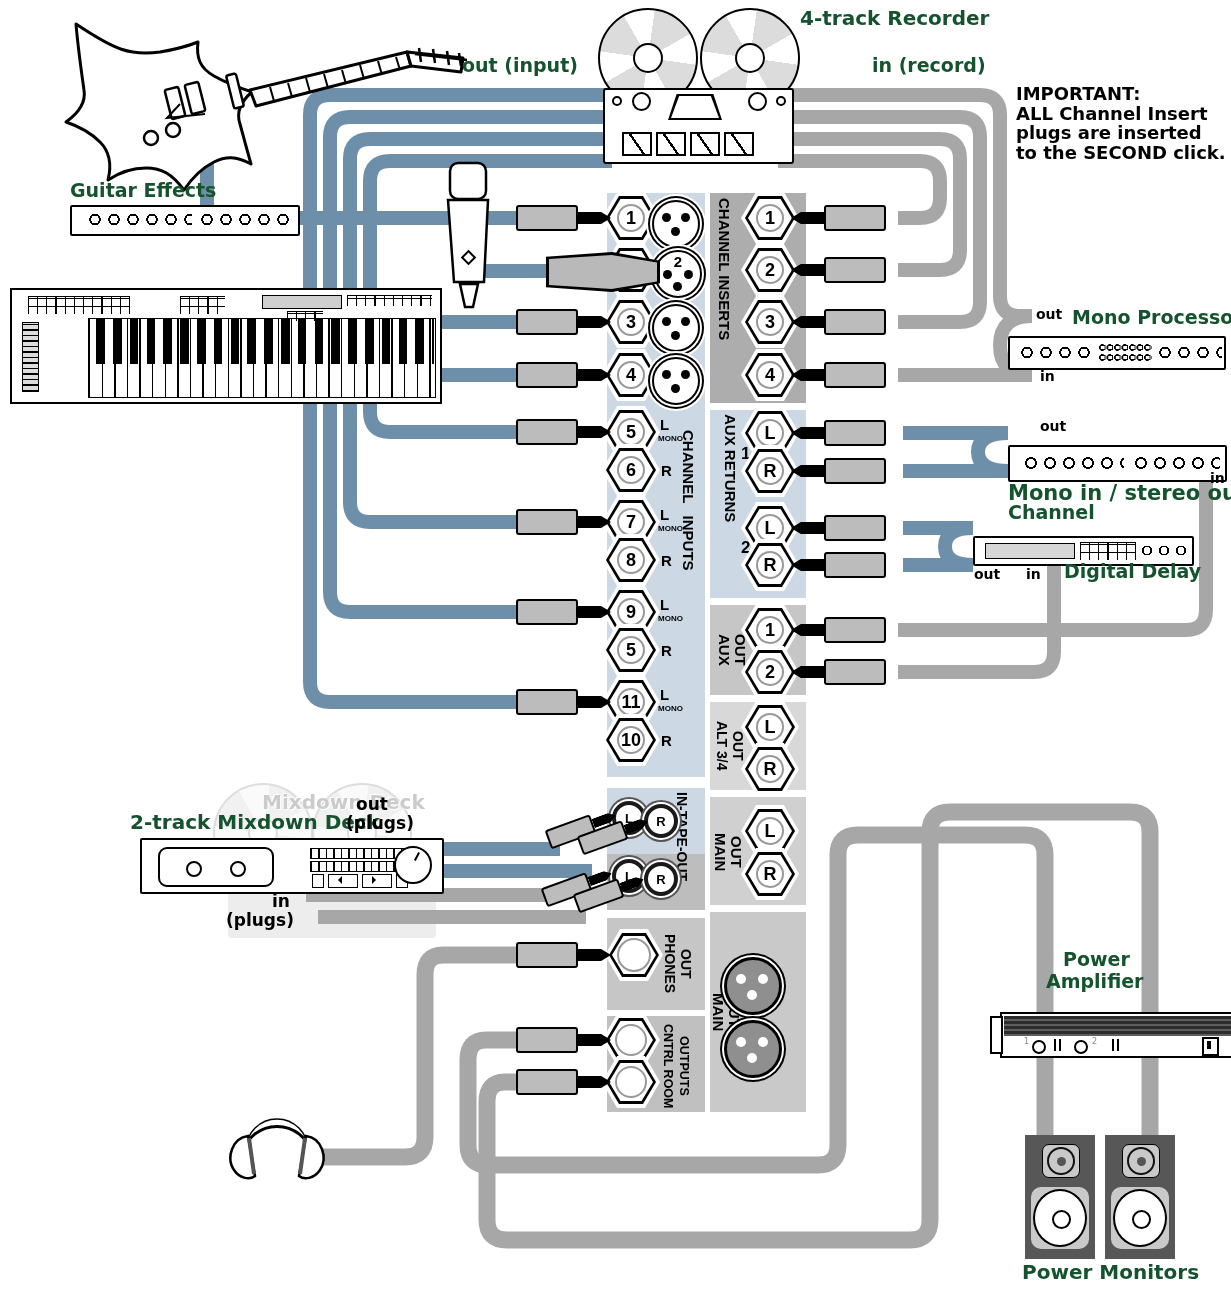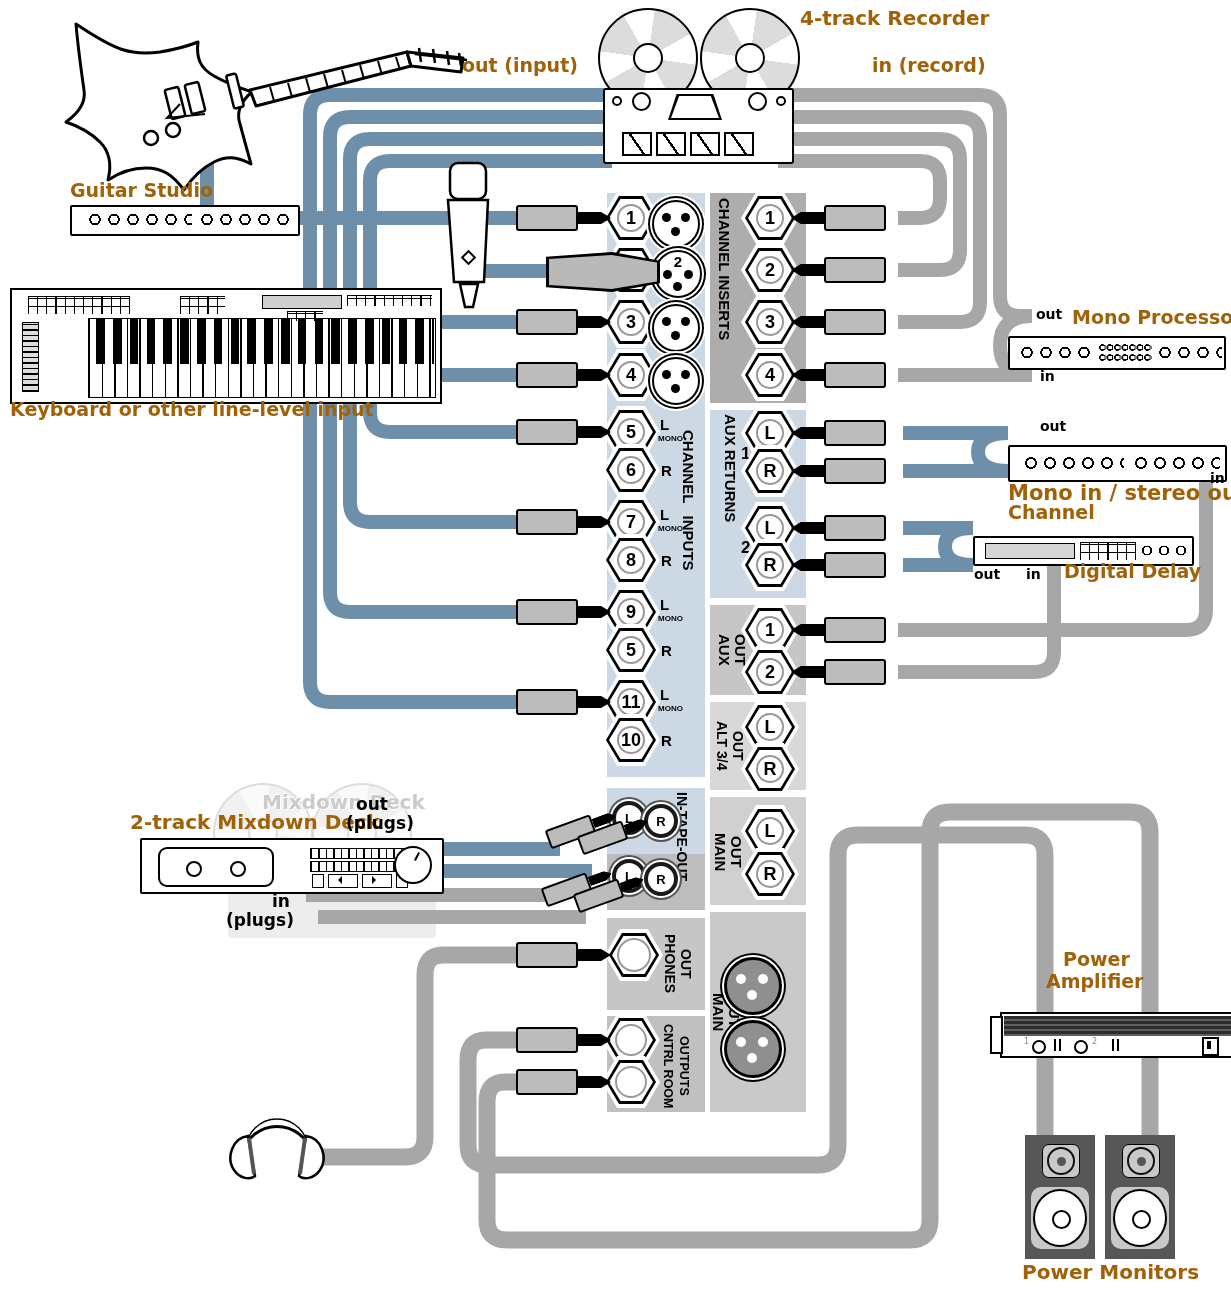--- a/index.html
+++ b/index.html
@@ -1,21 +1,21 @@
 <!DOCTYPE html>
 <html><head>
 <meta charset="utf-8">
 <style>
   html,body{margin:0;padding:0;background:#fff}
   #stage{position:relative;width:1231px;height:1295px;background:#fff;overflow:hidden;
          font-family:"DejaVu Sans",sans-serif}
   .abs{position:absolute}
   svg{display:block}
   
-  .cap{position:absolute;font-weight:bold;font-size:20px;color:#a16207;white-space:nowrap;z-index:5;line-height:1.05}
+  .cap{position:absolute;font-weight:bold;font-size:20px;color:#14532d;white-space:nowrap;z-index:5;line-height:1.05}
   .oi{position:absolute;font-weight:bold;font-size:14px;color:#000;white-space:nowrap;z-index:5}
   
   .vlab{position:absolute;writing-mode:vertical-lr;font-family:"Liberation Sans",sans-serif;
         font-weight:bold;color:#000;z-index:3;line-height:16px;white-space:pre}
   .vlab div{text-align:center}
   
   .panel{position:absolute;z-index:2}
   
   .hx{position:absolute;width:50px;height:44px;z-index:3}
   .hx i{position:absolute;display:block;font-style:normal}
@@ -181,20 +181,26 @@
   <div class="dotc" style="left:776px;top:96px;width:6px;height:6px"></div>
   <div class="trap" style="left:668px;top:94px"></div>
   <div class="vu" style="left:622px;top:132px"></div>
   <div class="vu" style="left:656px;top:132px"></div>
   <div class="vu" style="left:690px;top:132px"></div>
   <div class="vu" style="left:724px;top:132px"></div>
   <div class="cap" style="left:800px;top:8px">4-track Recorder</div>
   <div class="cap" style="left:462px;top:56px;width:114px;text-align:right;font-size:19px">out (input)</div>
   <div class="cap" style="left:872px;top:56px;font-size:19px">in (record)</div>
 
+  <div class="abs" style="left:1016px;top:84px;z-index:5;font-weight:bold;font-size:18px;line-height:19.5px">
+    <div>IMPORTANT:</div>
+    <div>ALL Channel Insert</div>
+    <div>plugs are inserted</div>
+    <div>to the SECOND click.</div>
+  </div>
 
   <svg class="abs" style="left:55px;top:8px;z-index:2" width="420" height="185" viewBox="0 0 420 185">
     <path d="M21,16 C60,42 75,48 105,44 C123,41 133,38 143,34 C141,50 145,60 159,68 C173,76 185,80 197,84 C185,94 181,104 185,116 C188,127 192,142 196,156 C181,148 171,148 159,154 C147,160 137,170 129,182 C117,166 107,160 91,160 C77,160 65,164 53,172 C57,156 55,144 45,134 C35,124 23,118 11,114 C25,104 31,94 29,82 C27,68 23,40 21,16 Z" fill="#fff" stroke="#000" stroke-width="3" stroke-linejoin="round"></path>
     <rect x="113" y="80" width="14" height="30" rx="2" transform="rotate(-14 120 95)" fill="#fff" stroke="#000" stroke-width="2.5"></rect>
     <rect x="133" y="75" width="14" height="30" rx="2" transform="rotate(-14 140 90)" fill="#fff" stroke="#000" stroke-width="2.5"></rect>
     <rect x="175" y="66" width="10" height="34" rx="2" transform="rotate(-14 180 83)" fill="#fff" stroke="#000" stroke-width="2.5"></rect>
     <circle cx="96" cy="130" r="7" fill="#fff" stroke="#000" stroke-width="2.5"></circle>
     <circle cx="118" cy="122" r="7" fill="#fff" stroke="#000" stroke-width="2.5"></circle>
     <path d="M125,96 L112,110 L150,106" fill="none" stroke="#000" stroke-width="2"></path>
     <polygon points="195,82 352,44 356,58 201,98" fill="#fff" stroke="#000" stroke-width="3" stroke-linejoin="round"></polygon>
@@ -211,37 +217,36 @@
     <polygon points="352,44 408,50 406,64 356,58" fill="#fff" stroke="#000" stroke-width="3" stroke-linejoin="round"></polygon>
     <g stroke="#000" stroke-width="2.5">
       <line x1="364" y1="40" x2="366" y2="54"></line>
         <line x1="378" y1="41" x2="380" y2="55"></line>
       <line x1="392" y1="43" x2="394" y2="57"></line>
         <line x1="404" y1="45" x2="406" y2="58"></line>
       <line x1="360" y1="46" x2="412" y2="52"></line>
     </g>
   </svg>
 
-  <div class="cap" style="left:70px;top:181px;font-size:19px">Guitar Studio</div>
+  <div class="cap" style="left:70px;top:181px;font-size:19px">Guitar Effects</div>
   <div class="unit" style="left:70px;top:205px;width:226px;height:27px">
     <div class="knr" style="left:14px;top:4px;width:106px;height:17px"></div>
     <div class="knr" style="left:126px;top:4px;width:92px;height:17px"></div>
   </div>
 
   <div class="kbd">
     <div class="grid" style="left:16px;top:6px;width:101px;height:17px"></div>
     <div class="grid" style="left:168px;top:6px;width:44px;height:17px"></div>
     <div class="abs" style="left:250px;top:5px;width:78px;height:12px;background:#cfcfcf;border:1px solid #000"></div>
     <div class="grid" style="left:275px;top:21px;width:35px;height:9px"></div>
     <div class="grid" style="left:335px;top:5px;width:84px;height:10px"></div>
     <div class="ribbon"></div>
     <div class="keys"></div>
     <div class="bkeys"></div>
   </div>
-  <div class="cap" style="left:10px;top:400px;font-size:19px">Keyboard or other line-level input</div>
 
   <svg class="abs" style="left:440px;top:160px;z-index:2" width="60" height="150" viewBox="0 0 60 150">
     <rect x="10" y="3" width="36" height="36" rx="8" fill="#fff" stroke="#000" stroke-width="2.5"></rect>
     <path d="M8,40 L48,40 L44,122 L14,122 Z" fill="#fff" stroke="#000" stroke-width="2.5"></path>
     <rect x="24" y="93" width="9" height="9" transform="rotate(45 28.5 97.5)" fill="none" stroke="#000" stroke-width="2"></rect>
     <path d="M20,124 L38,124 L33,147 L25,147 Z" fill="#fff" stroke="#000" stroke-width="2.5"></path>
   </svg>
 
   <div class="panel" style="left:607px;top:193px;width:98px;height:584px;background:#ccd8e3"></div>
   <div class="panel" style="left:607px;top:788px;width:98px;height:66px;background:#ccd8e3"></div>

